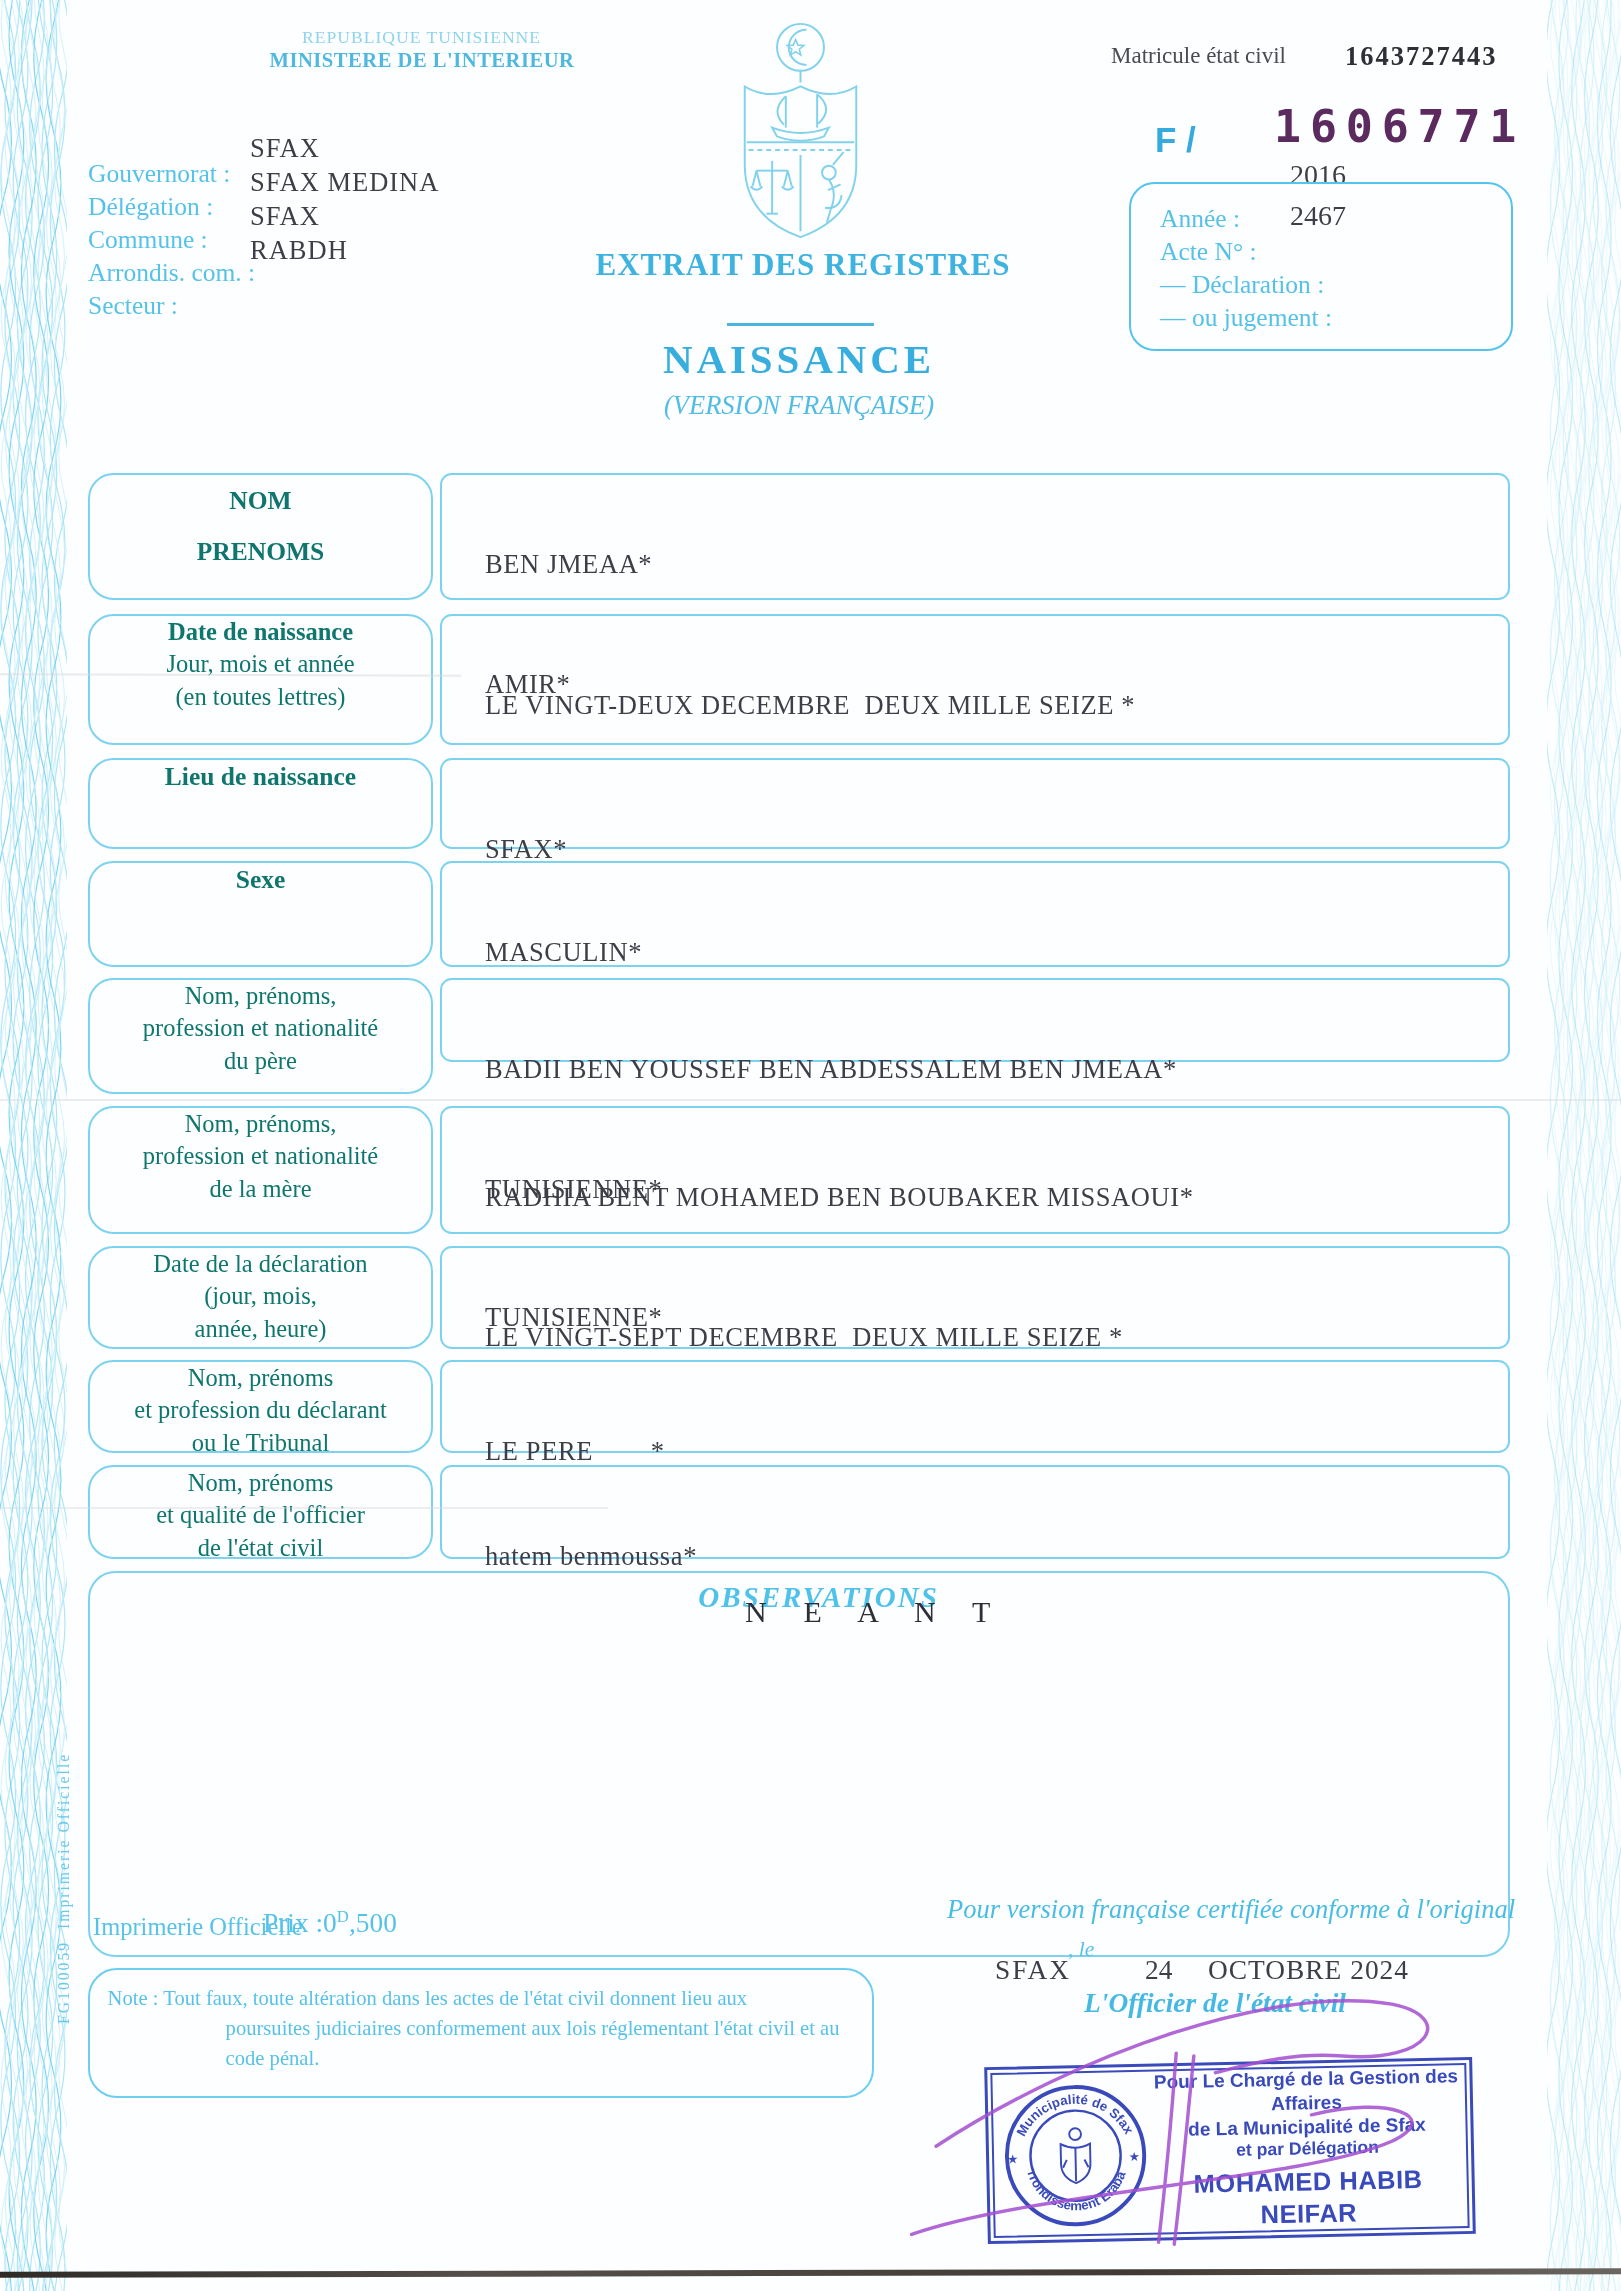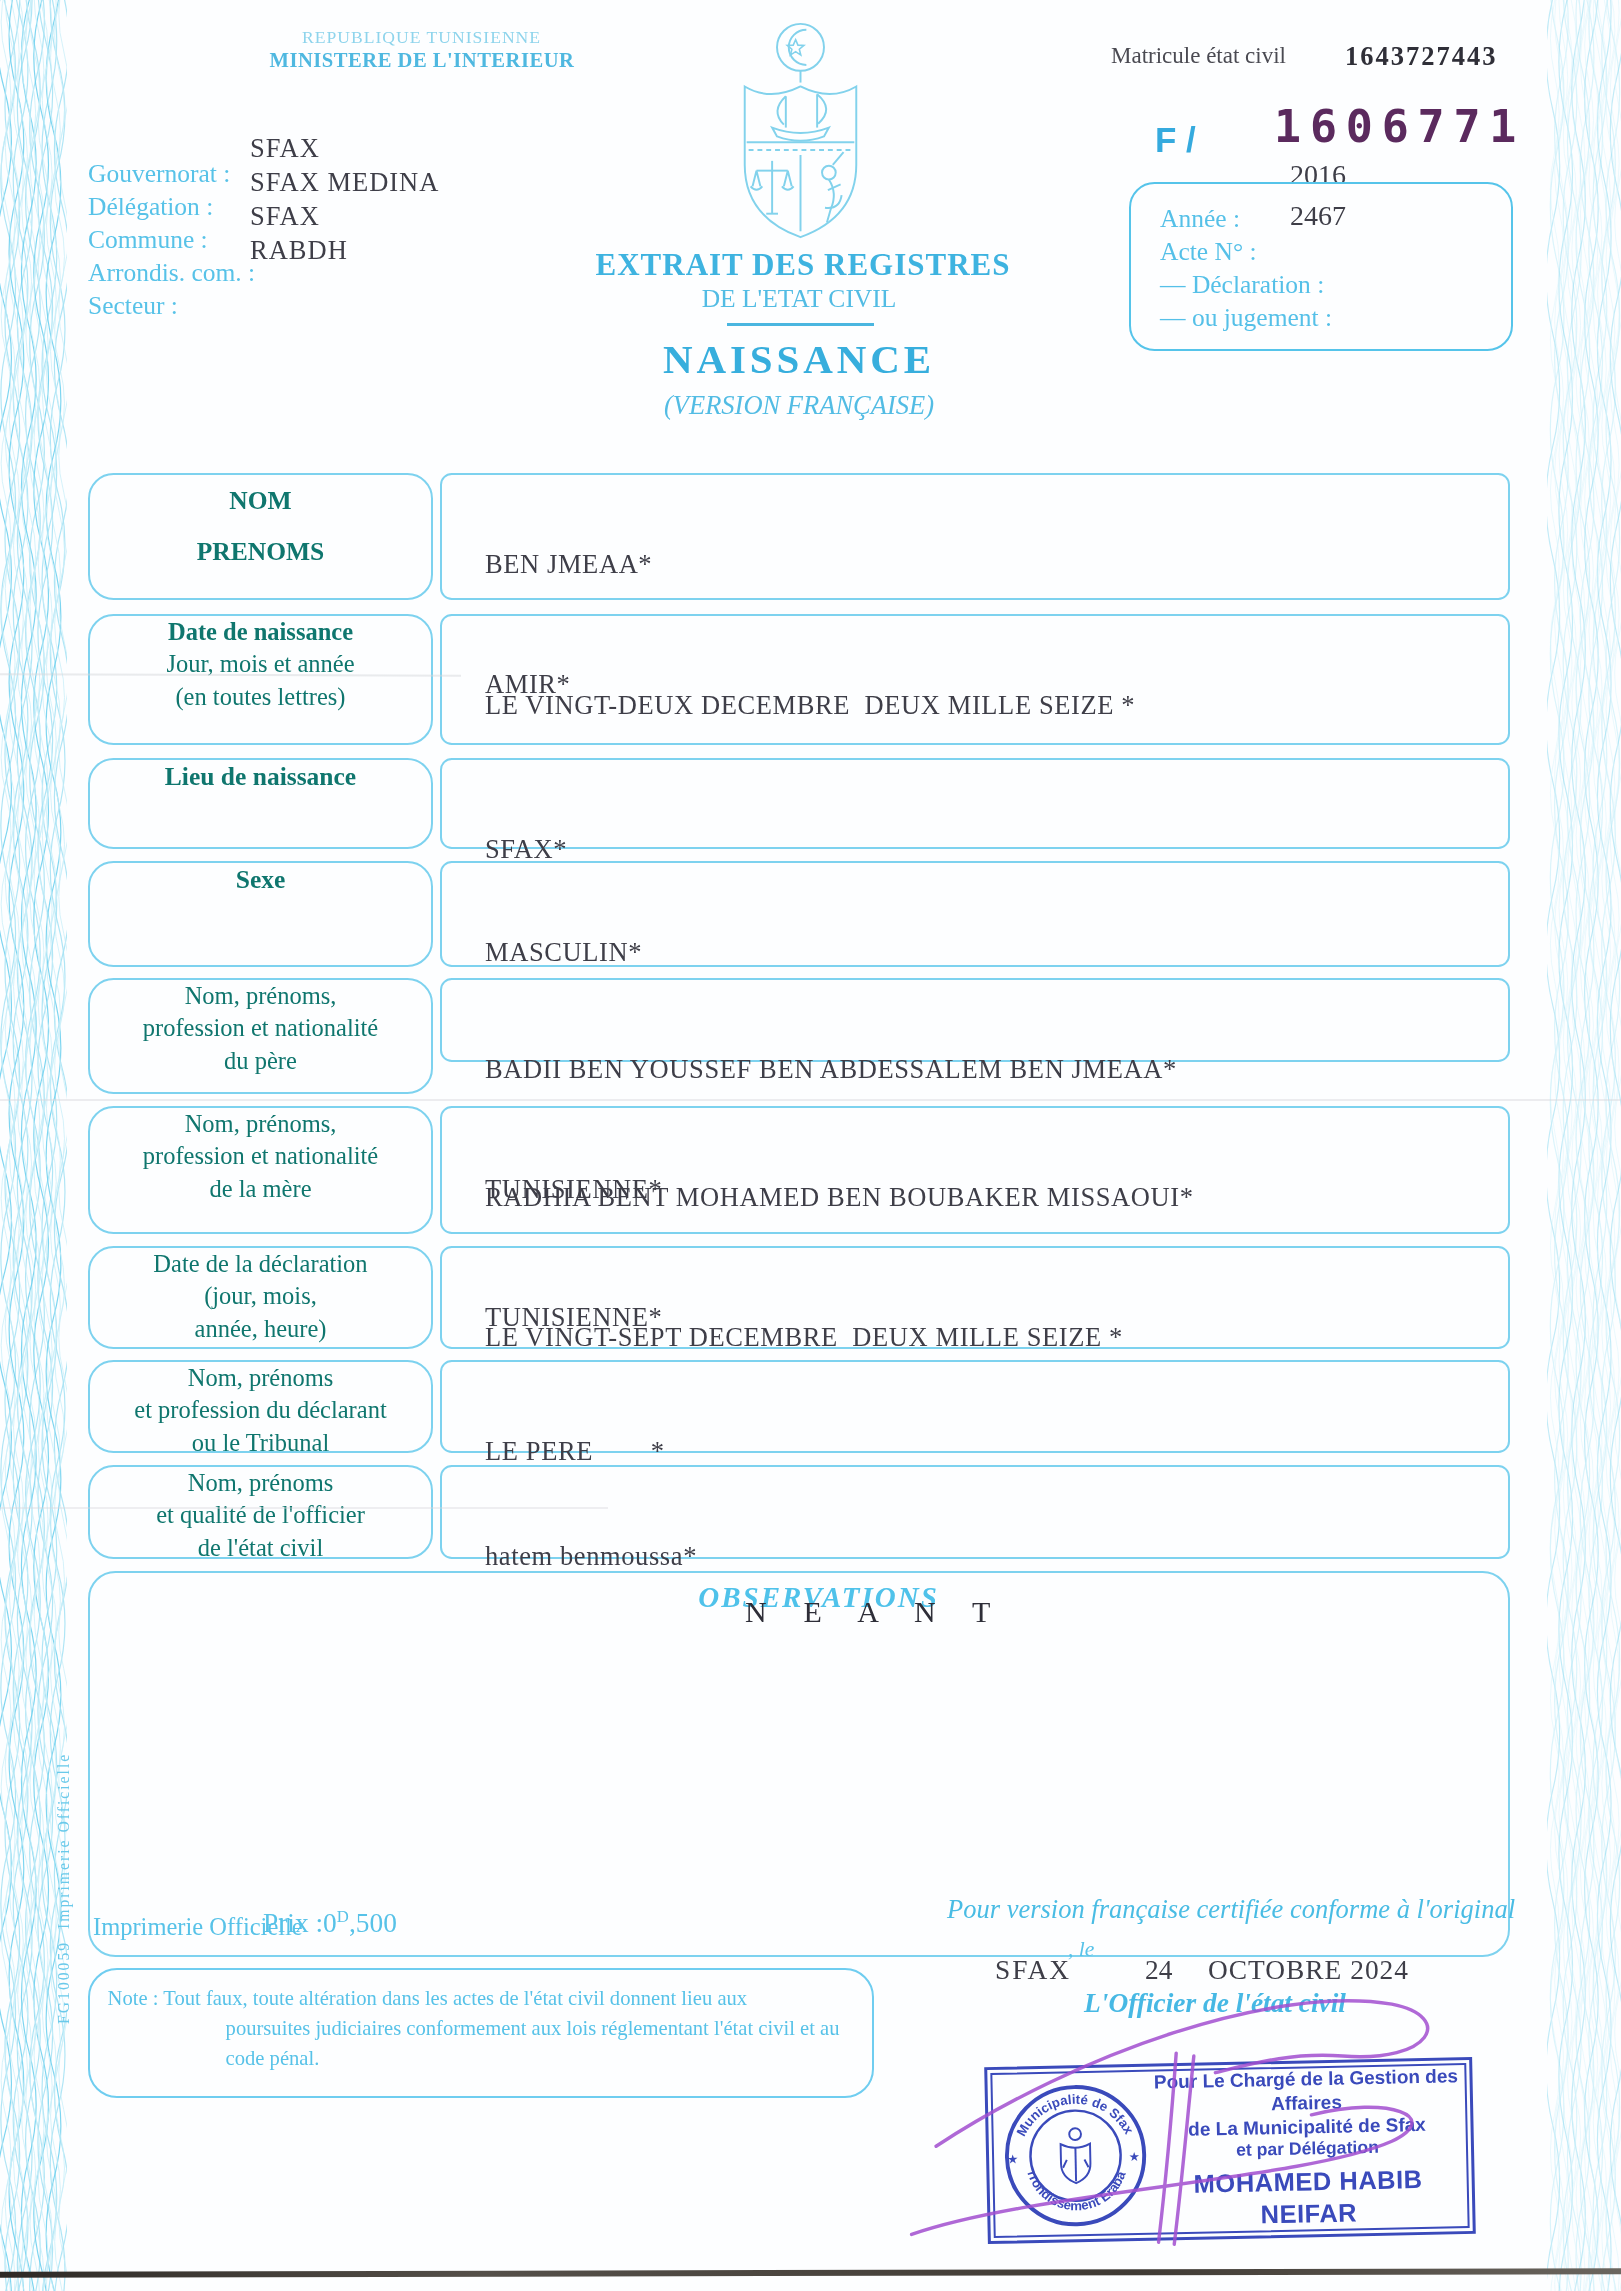--- a/index.html
+++ b/index.html
@@ -169,21 +169,20 @@
   <div class="abs ink" style="left:1290px;top:200px;font-size:28px">2467</div>
 
   <div class="acte-box">
     <div>Année :</div>
     <div>Acte N° :</div>
     <div>— Déclaration :</div>
     <div>— ou jugement :</div>
   </div>
 
   <div class="abs" style="left:509px;top:247px;width:588px;text-align:center;font-size:31px;font-weight:bold;color:#3eb3e0;letter-spacing:1px">EXTRAIT DES REGISTRES</div>
-  <div class="abs" style="left:505px;top:284px;width:588px;text-align:center;font-size:25.5px;color:#52bce4">DE L'ETAT CIVIL</div>
   <div class="abs" style="left:727px;top:323px;width:147px;height:2.9px;background:#4ab6e0"></div>
   <div class="abs" style="left:505px;top:335px;width:588px;text-align:center;font-size:41px;font-weight:bold;color:#37aedd;letter-spacing:3.9px">NAISSANCE</div>
   <div class="abs" style="left:505px;top:390px;width:588px;text-align:center;font-size:26.5px;font-style:italic;color:#52bce4">(VERSION FRANÇAISE)</div>
 
   <div class="row-label bold sp" style="top:473px;height:127px">
     <div>NOM</div>
     <div>PRENOMS</div>
   </div>
   <div class="row-value" style="top:473px;height:127px">
     <div>BEN JMEAA*</div>

